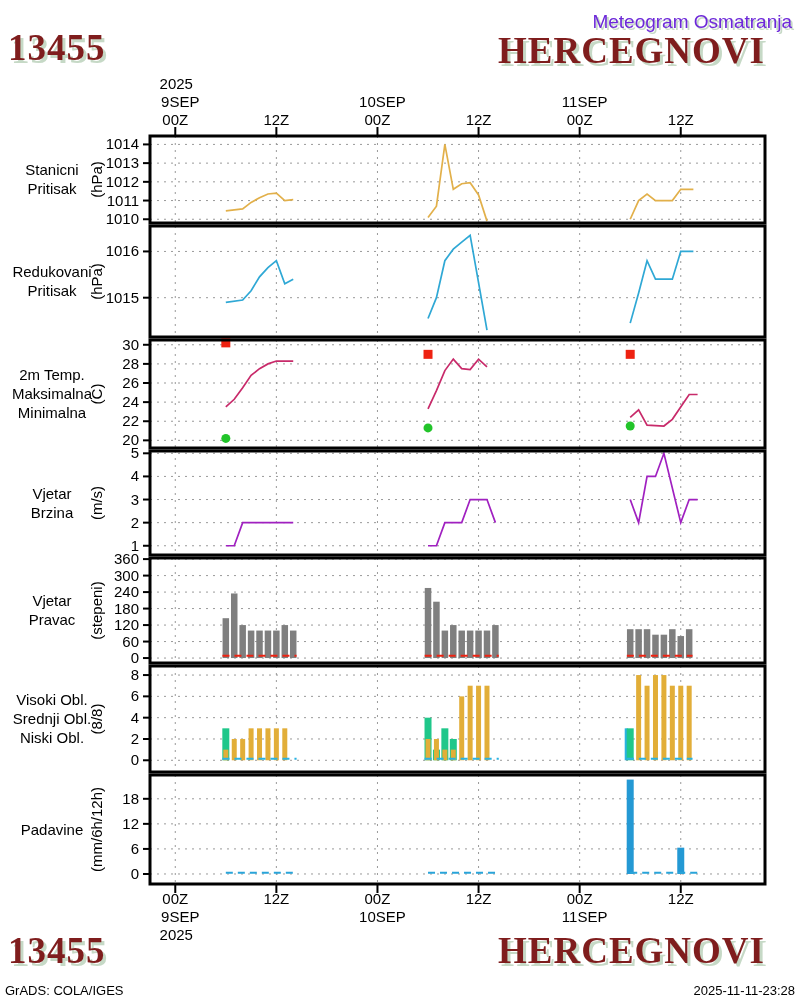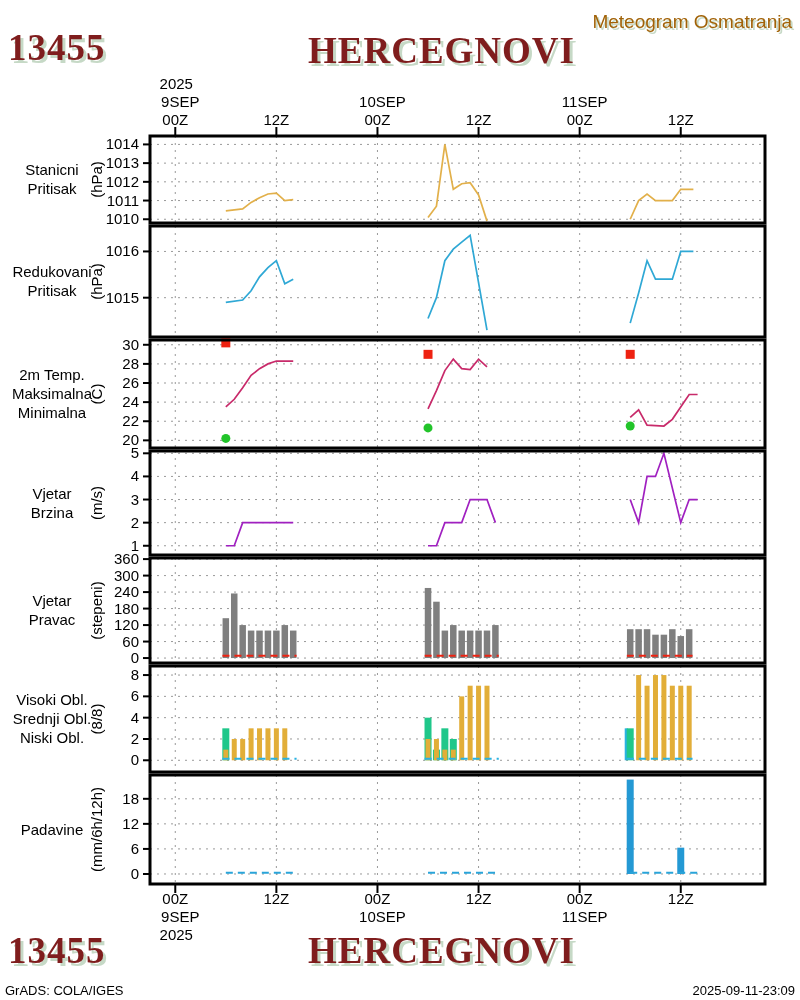--- a/index.html
+++ b/index.html
@@ -1,22 +1,22 @@
 <!DOCTYPE html>
 <html><head>
 <meta charset="utf-8">
 <style>
   html,body{margin:0;padding:0}
   body{width:800px;height:1000px;background:#ffffff;position:relative;overflow:hidden;
        font-family:"Liberation Sans",sans-serif}
   .abs{position:absolute}
   .big{font-family:Liberation Serif, serif;font-weight:bold;font-size:37px;color:#7f1d1d;
        text-shadow:3px 3px 0 #c6d9c6;letter-spacing:1px;white-space:nowrap}
-  .sub{font-size:19px;color:#a16207;text-shadow:2px 2px 0 #c6d9c6;white-space:nowrap}
-  .chart-title{left:134px;width:615px;text-align:center}
+  .sub{font-size:19px;color:#6d28d9;text-shadow:2px 2px 0 #c6d9c6;white-space:nowrap}
+  .chart-title{left:150px;width:615px;text-align:right}
   .foot{font-size:13px;color:#000000;white-space:nowrap}
   svg text{font-family:"Liberation Sans",sans-serif;fill:#000}
 </style>
 </head>
 <body>
 
 <div class="abs big" style="left:8px;top:26px">13455</div>
 <div class="abs big chart-title" style="top:29px">HERCEGNOVI</div>
 <div class="abs sub" style="right:8px;top:11px">Meteogram Osmatranja</div>
 
@@ -309,13 +309,13 @@
     <text x="382.4657534246575" y="922" font-size="15" text-anchor="middle">10SEP</text>
     <text x="584.6575342465753" y="107" font-size="15" text-anchor="middle">11SEP</text>
     <text x="584.6575342465753" y="922" font-size="15" text-anchor="middle">11SEP</text>
     <text x="176.27397260273972" y="89" font-size="15" text-anchor="middle">2025</text>
     <text x="176.27397260273972" y="940" font-size="15" text-anchor="middle">2025</text>
   </svg>
 
 <div class="abs big" style="left:8px;top:929px">13455</div>
 <div class="abs big chart-title" style="top:929px">HERCEGNOVI</div>
 <div class="abs foot" style="left:5px;top:983px">GrADS: COLA/IGES</div>
-<div class="abs foot" style="right:5px;top:983px">2025-09-11-23:09</div>
+<div class="abs foot" style="right:5px;top:983px">2025-11-11-23:28</div>
 
 </body></html>

